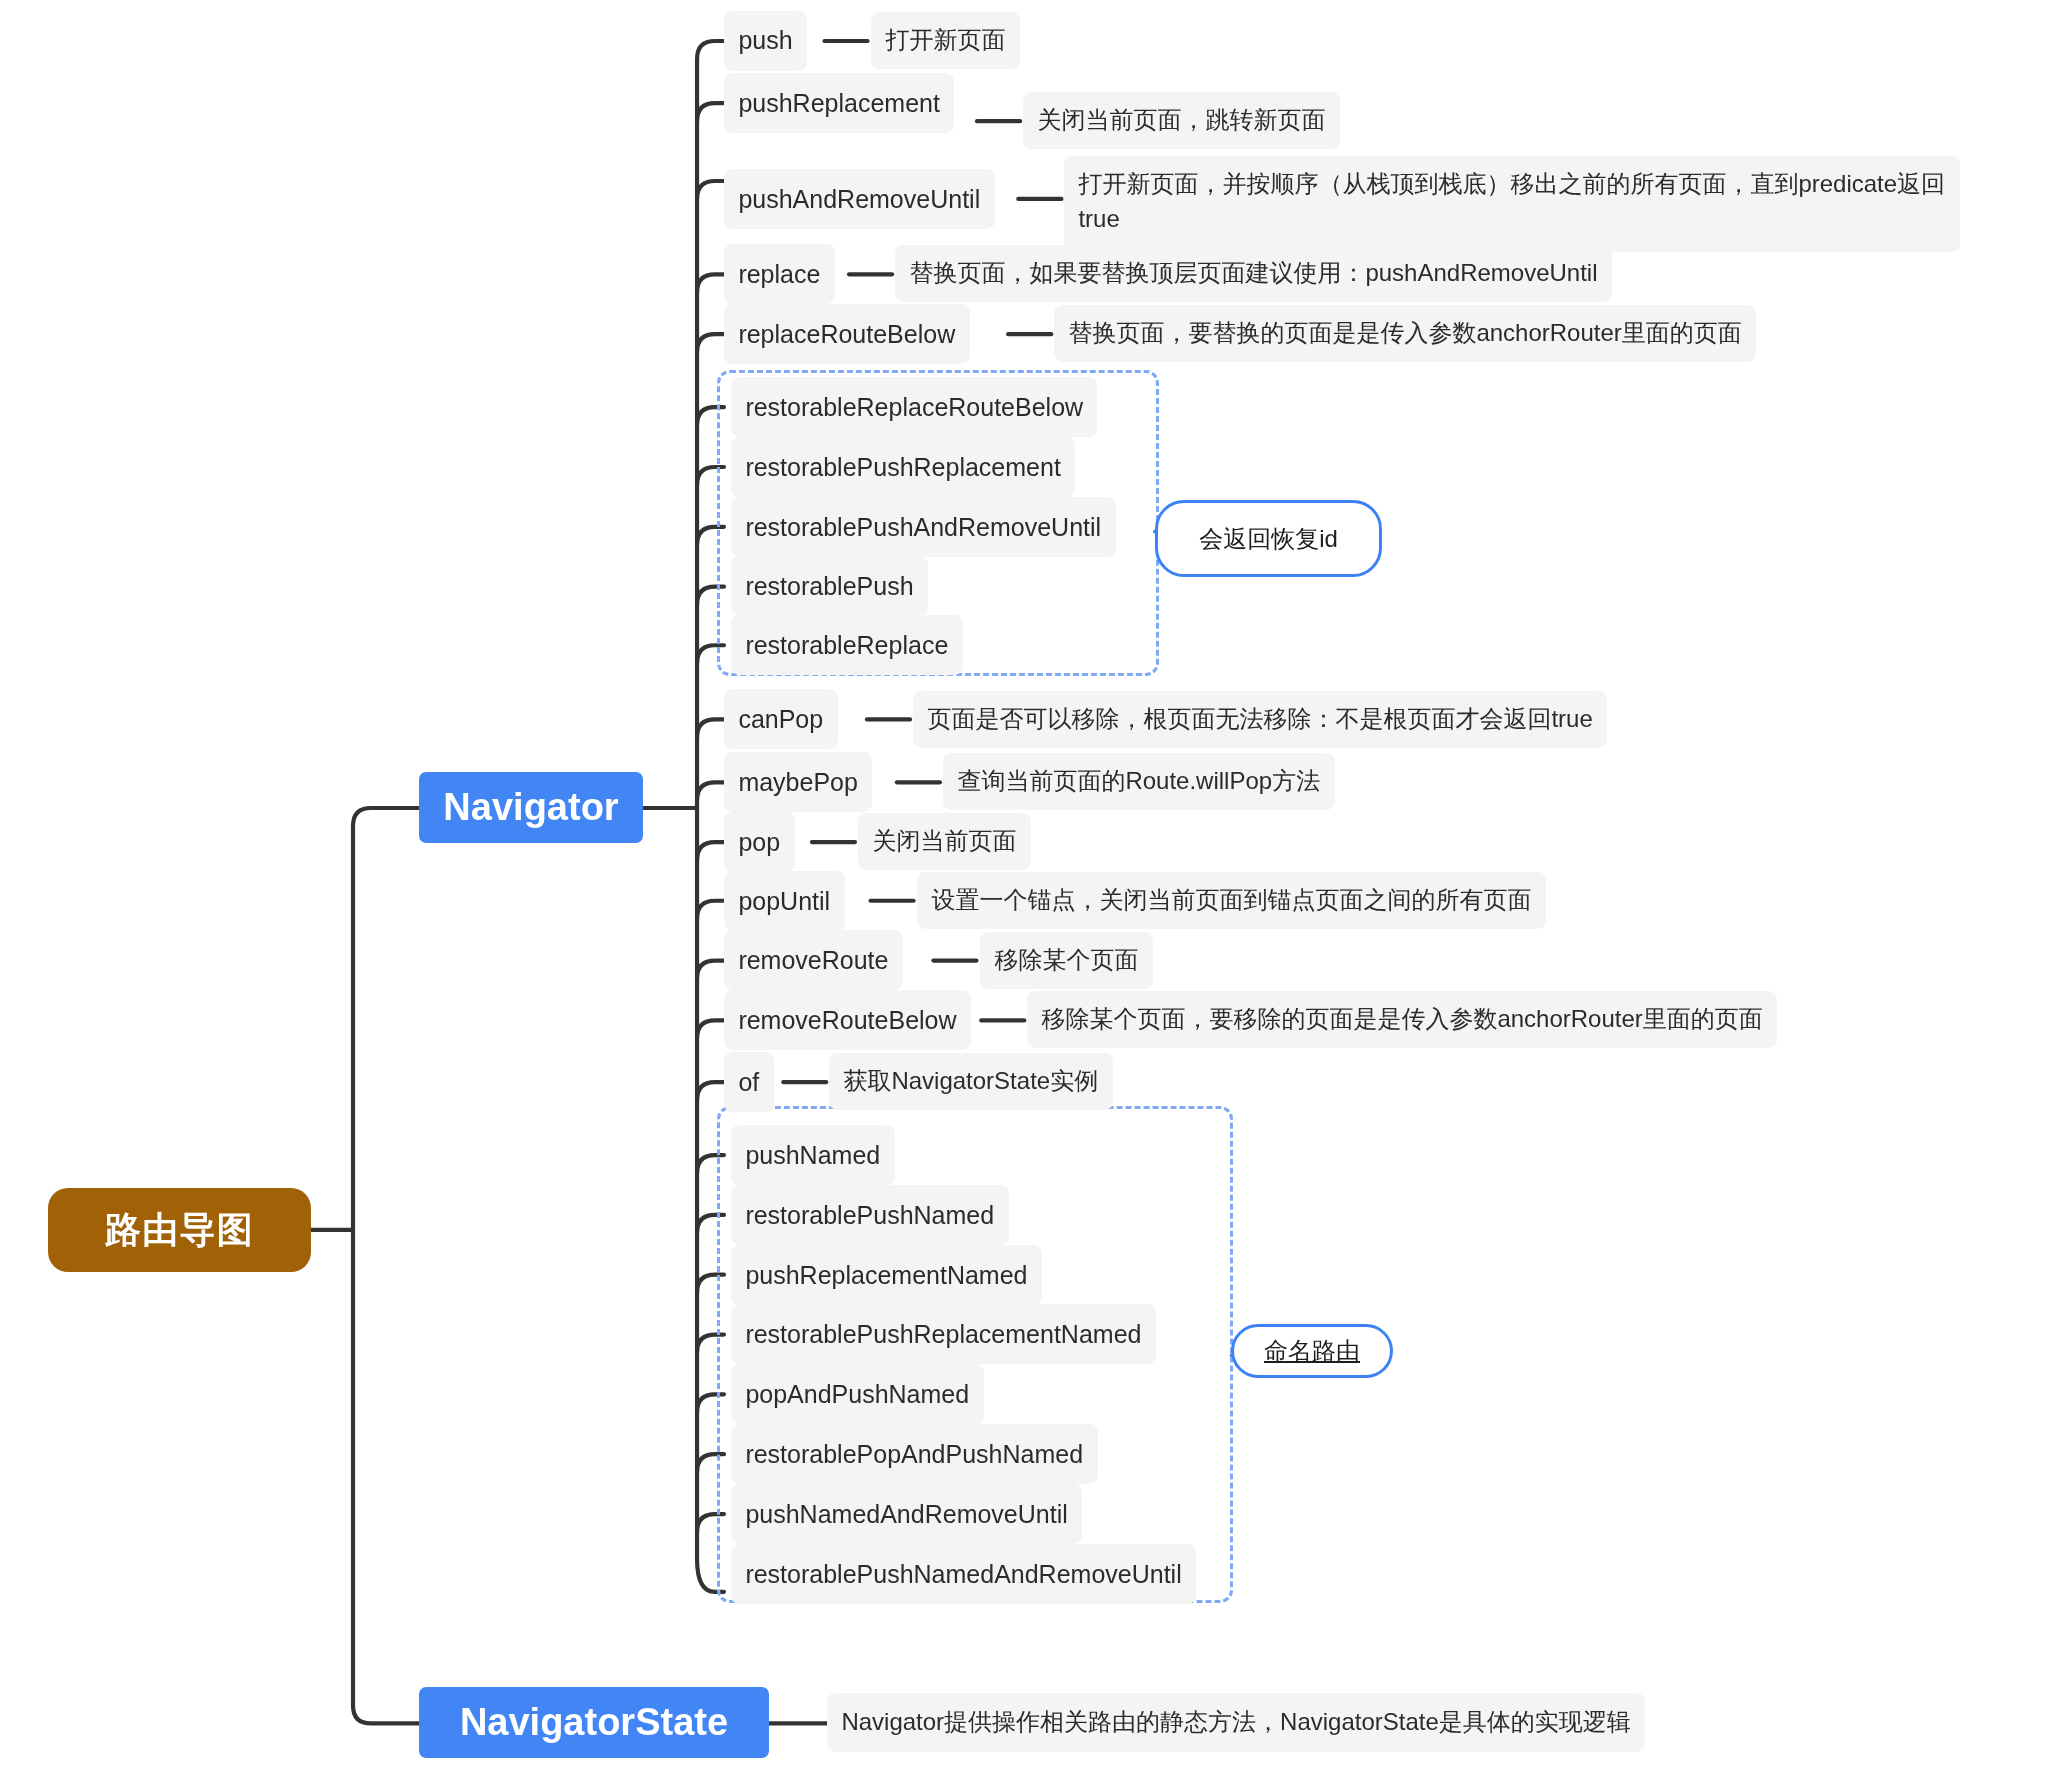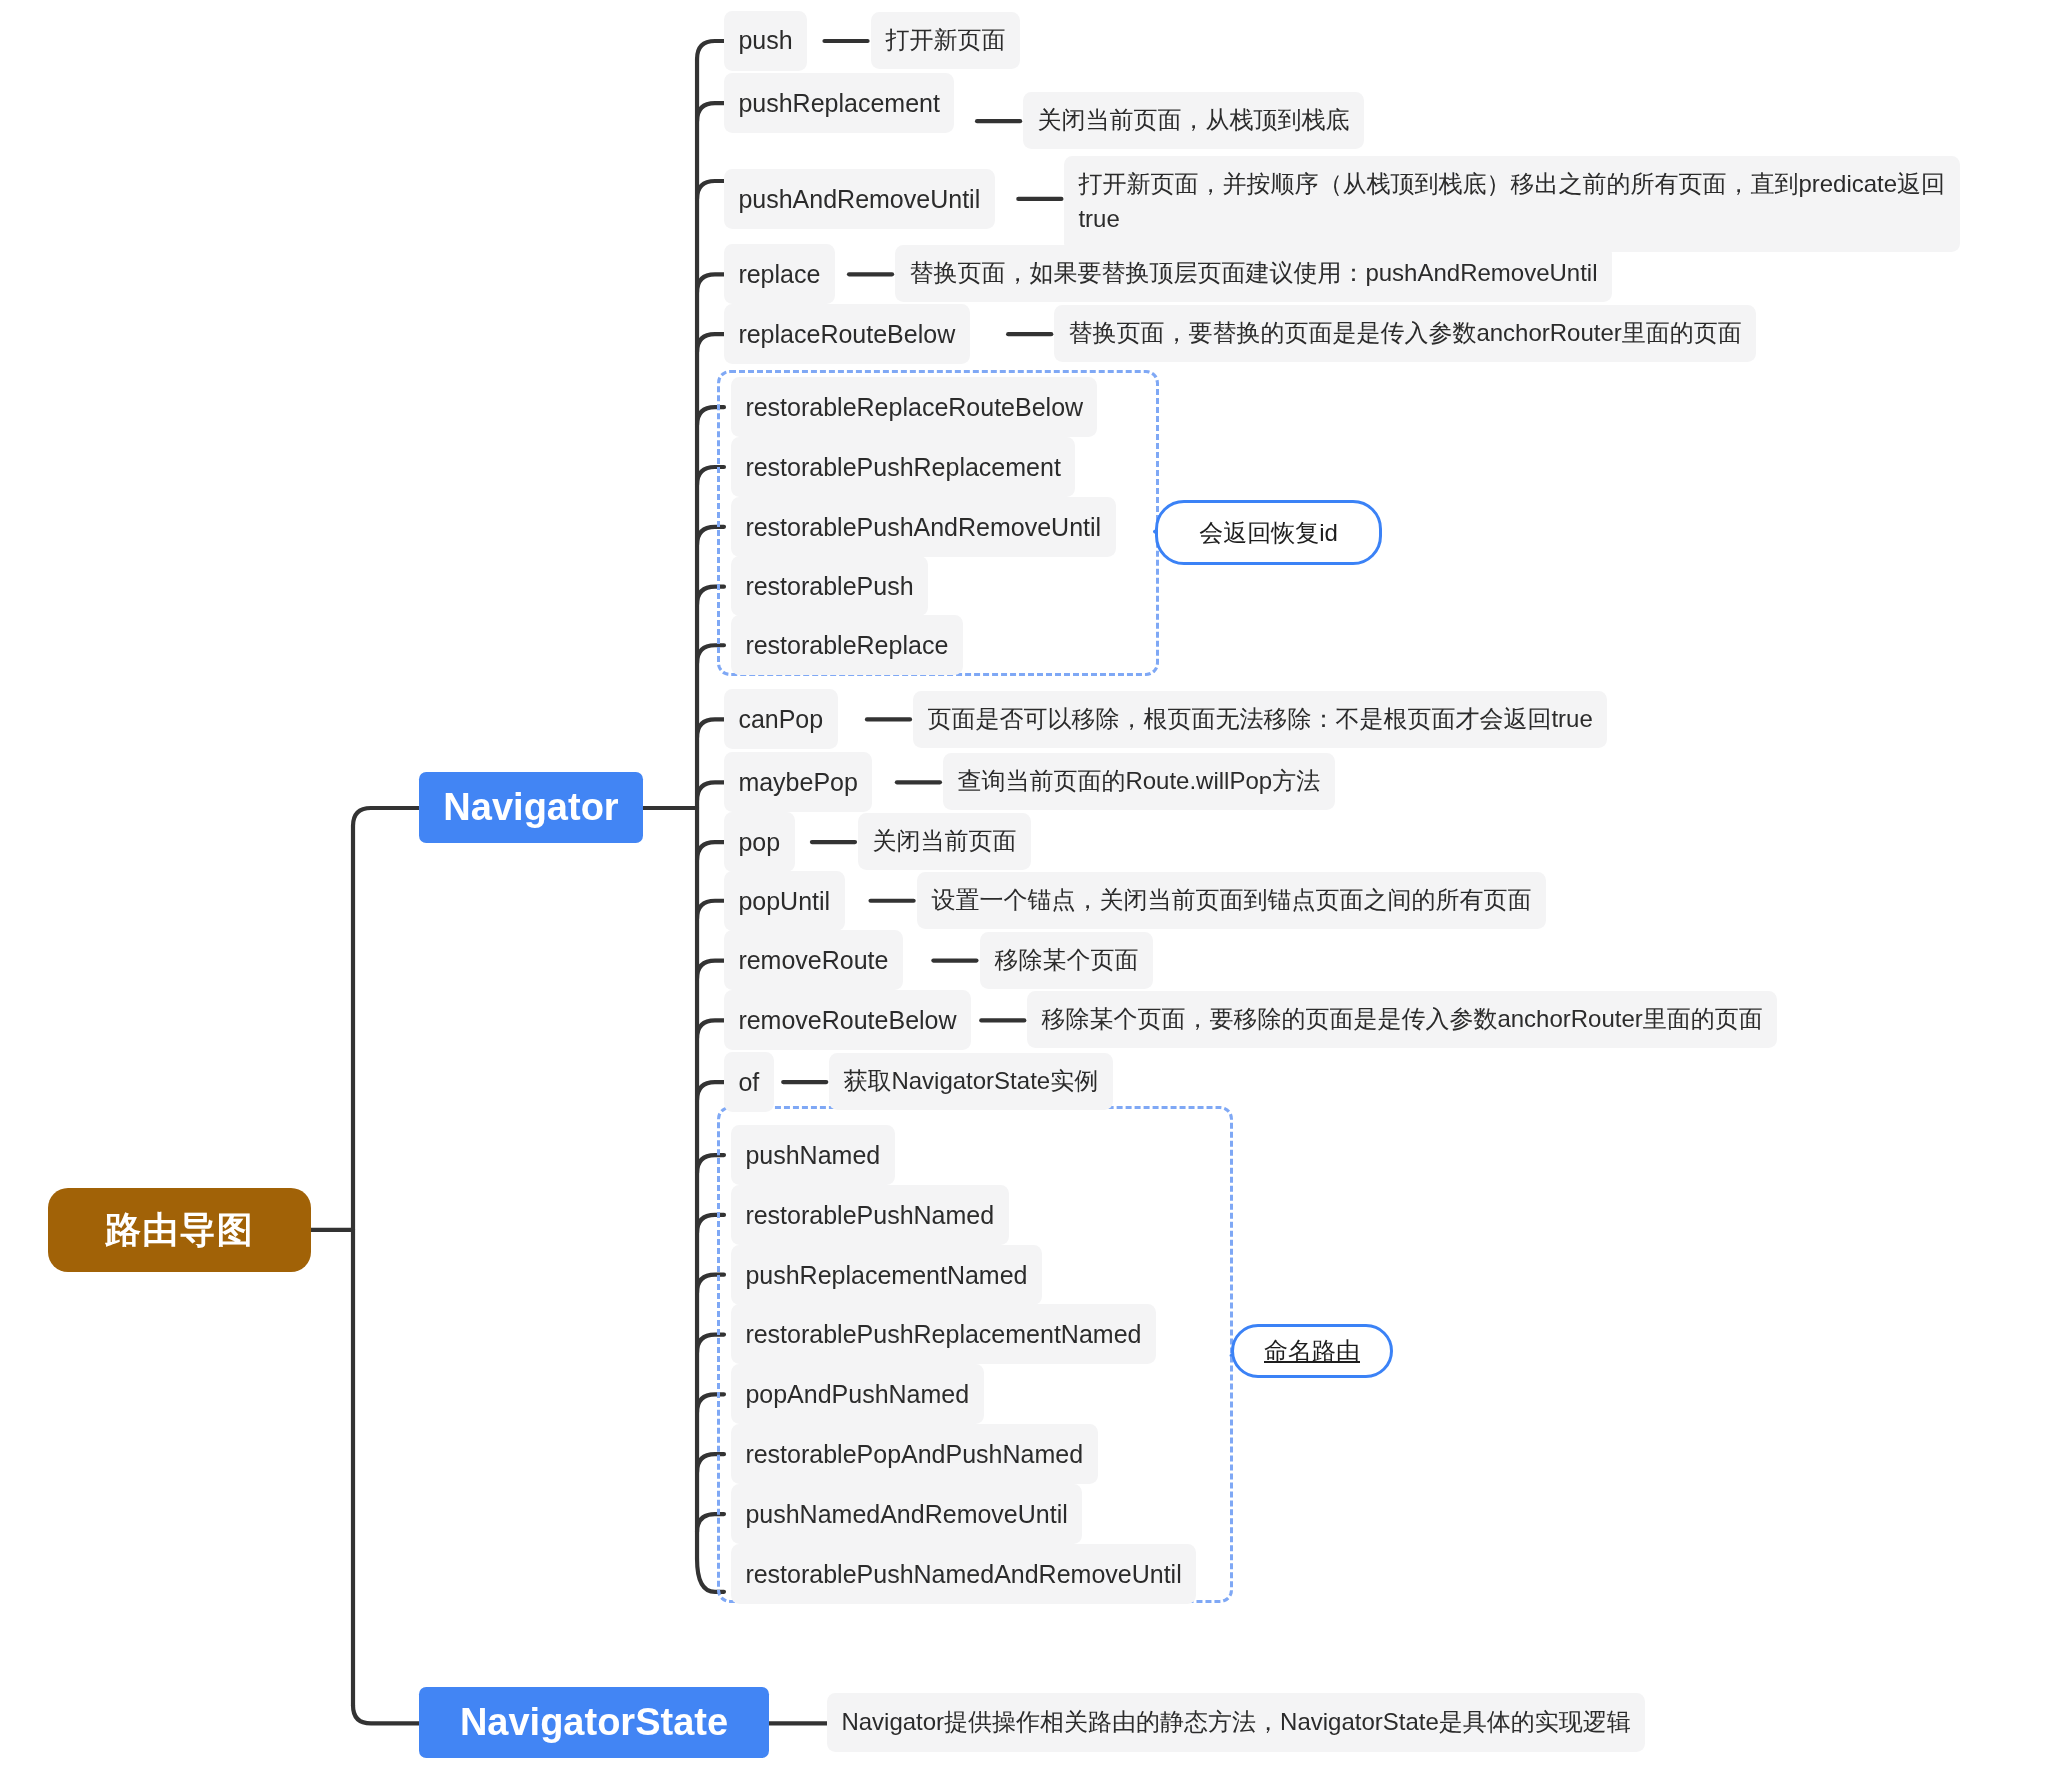--- a/index.html
+++ b/index.html
@@ -178,40 +178,40 @@
   </div>
 
   <div class="node desc-node" style="left:827px;top:1693px;height:59px;">
     <span>Navigator提供操作相关路由的静态方法，NavigatorState是具体的实现逻辑</span>
   </div>
 
   <div class="group-box" style="left:717px;top:370px;width:442px;height:306px;"></div>
 
   <div class="group-box" style="left:717px;top:1106px;width:516px;height:497px;"></div>
 
-  <div class="callout" style="left:1155px;top:500px;width:227px;height:65px;">
+  <div class="callout" style="left:1155px;top:500px;width:227px;height:77px;">
     <span>会返回恢复id</span>
   </div>
 
   <div class="callout" style="left:1231px;top:1324px;width:162px;height:54px;text-decoration:underline;">
     <span>命名路由</span>
   </div>
 
   <div class="node leaf-node" style="left:724px;top:10.8px;height:60px;">
     <span>push</span>
   </div>
   <div class="node desc-node" style="left:871px;top:12px;height:57px;">
     <span>打开新页面</span>
   </div>
 
   <div class="node leaf-node" style="left:724px;top:73px;height:60px;">
     <span>pushReplacement</span>
   </div>
   <div class="node desc-node" style="left:1023px;top:92px;height:57px;">
-    <span>关闭当前页面，从栈顶到栈底</span>
+    <span>关闭当前页面，跳转新页面</span>
   </div>
 
   <div class="node desc-node" style="left:1064px;top:156px;height:96px;align-items:flex-start;padding-top:10.8px;">
     <span>打开新页面，并按顺序（从栈顶到栈底）移出之前的所有页面，直到predicate返回
 true</span>
   </div>
   <div class="node leaf-node" style="left:724px;top:169px;height:60px;">
     <span>pushAndRemoveUntil</span>
   </div>
 

